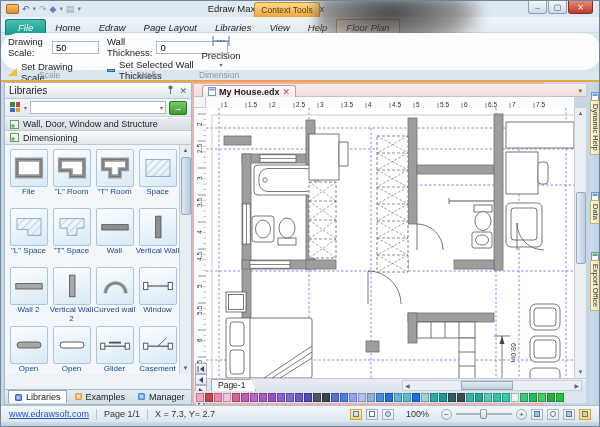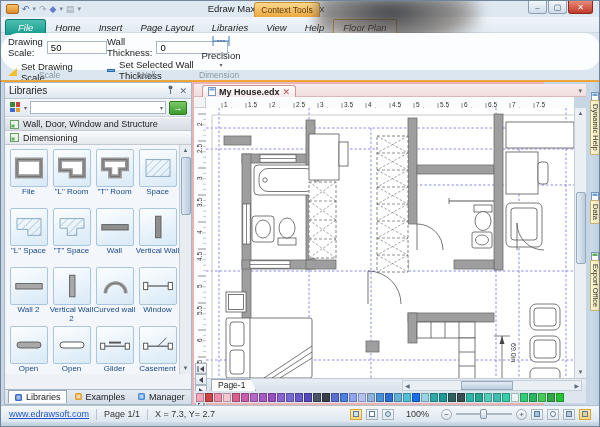--- a/index.html
+++ b/index.html
@@ -38,21 +38,21 @@
      background:radial-gradient(ellipse at 45% 35%, rgba(40,40,45,.85), rgba(90,80,70,.55) 55%, rgba(150,150,150,0) 78%);
      filter:blur(6px); }
   #top-right-actions { position:absolute; right:8px; top:17px; display:flex; align-items:center; gap:9px; font-size:9.5px; color:#222; }
   .tr-ic { display:inline-block; width:9px; height:9px; vertical-align:-1px; }
   #buy-now { background:linear-gradient(#fdf0bd,#f8d879); border:1px solid #dca738; border-radius:2px;
              padding:1px 7px; color:#4c3405; }
   
   #ribbon { position:absolute; left:0; top:32px; width:600px; height:37px; background:#fcfdfe;border-radius:18px; }
   .rgroup { position:absolute; top:0; height:37px; }
   .rrow { display:flex; align-items:center; gap:4px; font-size:9.5px; color:#1c1c1c; margin:3px 0 0 7px; }
-  .rinput { width:60px; height:13px; border:1px solid #a9b8c6; background:#fff; font-size:9.5px; padding:0 3px;
+  .rinput { width:47px; height:13px; border:1px solid #a9b8c6; background:#fff; font-size:9.5px; padding:0 3px;
             font-family:"Liberation Sans",sans-serif; }
   .rinput.small { width:72px; }
   .tri-yellow { width:0; height:0; border-left:9px solid transparent; border-bottom:8px solid #f0c031; }
   .bar-blue { width:11px; height:3px; background:linear-gradient(#9fd0f0,#3f8fd0); border:1px solid #2a6aa8; }
   .bar-blue.dbl { height:6px; background:repeating-linear-gradient(#9fd0f0 0 2px,#3f8fd0 2px 3px); }
   #grp-labels { position:absolute; left:0; top:69px; width:600px; height:10px; font-size:8.5px; color:#8b97a3; }
   #grp-labels span { position:absolute; top:0; }
   .gsep { position:absolute; top:-36px; width:1px; height:45px; background:#dde4ea; }
   #ribbon-line { position:absolute; left:0; top:79px; width:600px; height:2px; background:#f0a53c; }
   #precision-btn { position:absolute; left:198px; top:2px; width:44px; text-align:center; font-size:9.5px; color:#1c1c1c; }
@@ -155,21 +155,21 @@
     <span id="title-text">Edraw Max - My House.edx</span>
     <div id="winctrl">
       <span class="wc">–</span>
       <span class="wc">▢</span>
       <span class="wc close">✕</span>
     </div>
   </div>
   <div id="ctx-tools">Context Tools</div>
 
   <div id="tabrow">
-    <span id="rtabs"><span class="rtab file">File</span><span class="rtab">Home</span><span class="rtab">Insert</span><span class="rtab">Page Layout</span><span class="rtab">Libraries</span><span class="rtab">View</span><span class="rtab">Help</span></span><span class="rtab active-ctx">Floor Plan</span>
+    <span id="rtabs"><span class="rtab file">File</span><span class="rtab">Home</span><span class="rtab">Edraw</span><span class="rtab">Page Layout</span><span class="rtab">Libraries</span><span class="rtab">View</span><span class="rtab">Help</span></span><span class="rtab active-ctx">Floor Plan</span>
   </div>
   <div id="blur-smudge"></div>
 
   <div id="ribbon">
     <div class="rgroup" style="left:0;width:98px">
       <div class="rrow">
         <span>Drawing Scale:</span>
         <input class="rinput" value="50" style="">
       </div>
       <div class="rrow">

